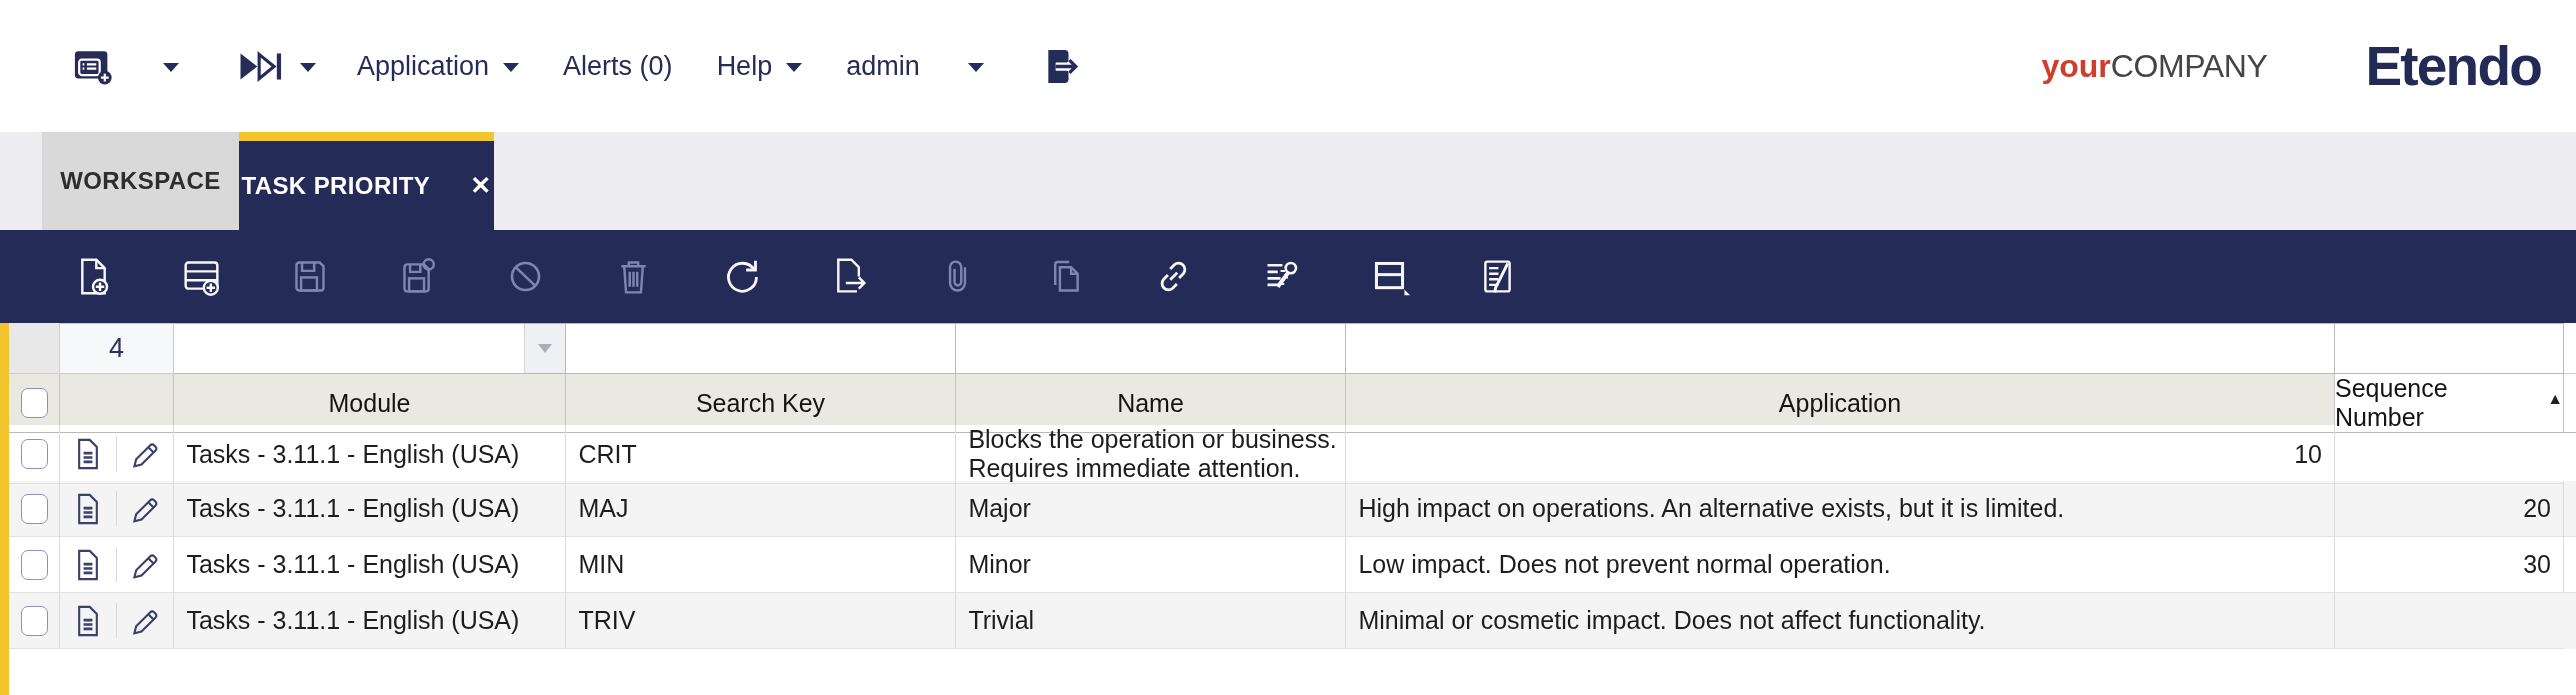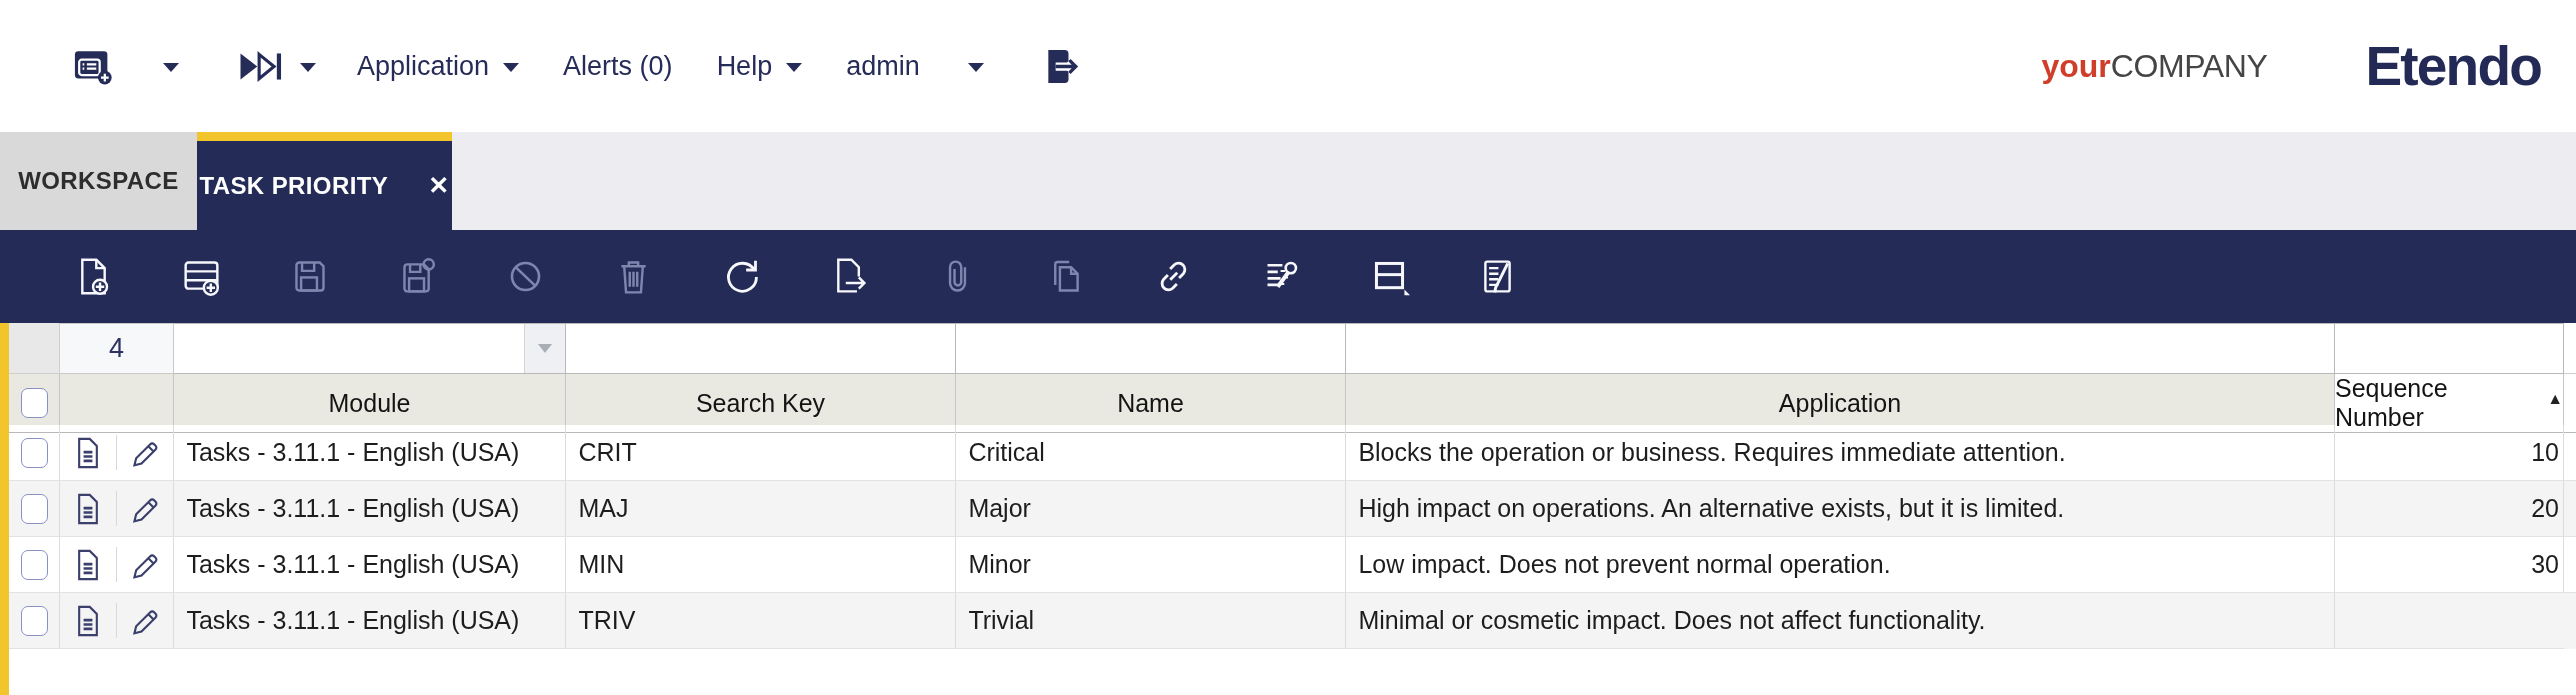--- a/index.html
+++ b/index.html
@@ -24,21 +24,21 @@
     margin-top:3.5px;
   }
   .mr-lg { margin-right:57px;gap:48px; } .mr-md { margin-right:44px; } .mr-sm { margin-right:41px; }
   .logo-group { margin-left:auto; display:flex; align-items:center; gap:98px;justify-content:space-between; }
   .logo-yourcompany { font-size:32px; white-space:nowrap; }
   .logo-yourcompany .your { color:#cf3e2b; font-weight:bold; }
   .logo-yourcompany .company { color:#454545; font-weight:400; letter-spacing:-0.4px; }
   .logo-etendo { font-size:55px; font-weight:bold; color:#242a56; letter-spacing:-1.8px; }
 
   
-  .tabbar { height:98px; background:#ededf1; display:flex; align-items:stretch; }
+  .tabbar { height:98px; background:#ededf1; display:flex; align-items:stretch;padding-left:42px; }
   .tab {
     display:flex; align-items:center; justify-content:center;
     font-size:24px; font-weight:bold; letter-spacing:0.4px; cursor:pointer;
   }
   .tab-workspace { width:197px; background:#d9d9d9; color:#2e2e2e; }
   .tab-active {
     width:255px; background:#252b57; color:#ffffff;
     border-top:9px solid #f3c52d; gap:40px;
   }
   .tab-close { font-size:25px; font-weight:bold; color:#ffffff; line-height:1; }
@@ -95,21 +95,21 @@
 
   
   .data-row { height:56px; font-size:25px; color:#1d1d1d; background:#ffffff; }
   .data-row.alt { background:#f4f4f4; }
   .d-cell { border-right:0.9px solid #dcdcdc; border-bottom:0.9px solid #e2e2e2; padding-left:12.4px; }
   .d-check { justify-content:center; padding-left:0; }
   .d-icons { justify-content:space-evenly; padding-left:0; }
   .icon-divider { width:0.9px; height:35px; background:#d8d8d8; }
   .row-icon { width:30px; height:34px; color:#3a3f6b; cursor:pointer; }
   .row-icon svg { width:30px; height:34px; display:block; }
-  .d-seq { justify-content:flex-end; padding-right:4px; }
+  .d-seq { justify-content:flex-end; padding-right:12px; }
   .d-filler { border-right:none; border-bottom:0.9px solid #e2e2e2; }
 </style>
 </head>
 <body>
 
 <header class="topbar">
   <div class="nav-item mr-lg">
     <svg viewBox="0 0 48 48" width="46" height="41">
       <rect x="4" y="6" width="38" height="32" rx="4" fill="#262c58"></rect>
       <rect x="9" y="16" width="24" height="18" rx="3" fill="none" stroke="#ffffff" stroke-width="2.6"></rect>
@@ -323,21 +323,20 @@
         <span class="icon-divider"></span>
         <span class="row-icon">
           <svg viewBox="0 0 34 38" fill="none" stroke="currentColor" stroke-width="2.4">
               <path d="M5 33 l2 -8 L23 9 a3 3 0 0 1 4.3 0 l1.7 1.7 a3 3 0 0 1 0 4.3 L13 31 l-8 2 z"></path>
               <path d="M21 11.5 l6 6"></path>
             </svg>
         </span>
       </div>
       <div class="cell d-cell">Tasks - 3.11.1 - English (USA)</div>
       <div class="cell d-cell">CRIT</div>
-      <div class="cell d-cell">Critical</div>
       <div class="cell d-cell">Blocks the operation or business. Requires immediate attention.</div>
       <div class="cell d-cell d-seq">10</div>
       <div class="cell d-cell d-filler"></div>
     </div>
 
     <div class="grow data-row alt">
       <div class="cell d-cell d-check">
           <span class="checkbox"></span>
         </div>
       <div class="cell d-cell d-icons">

